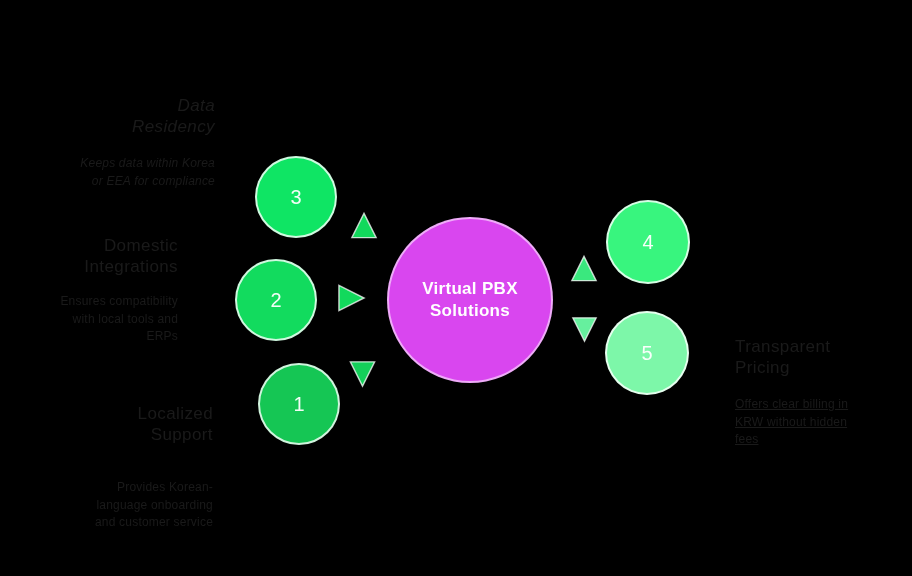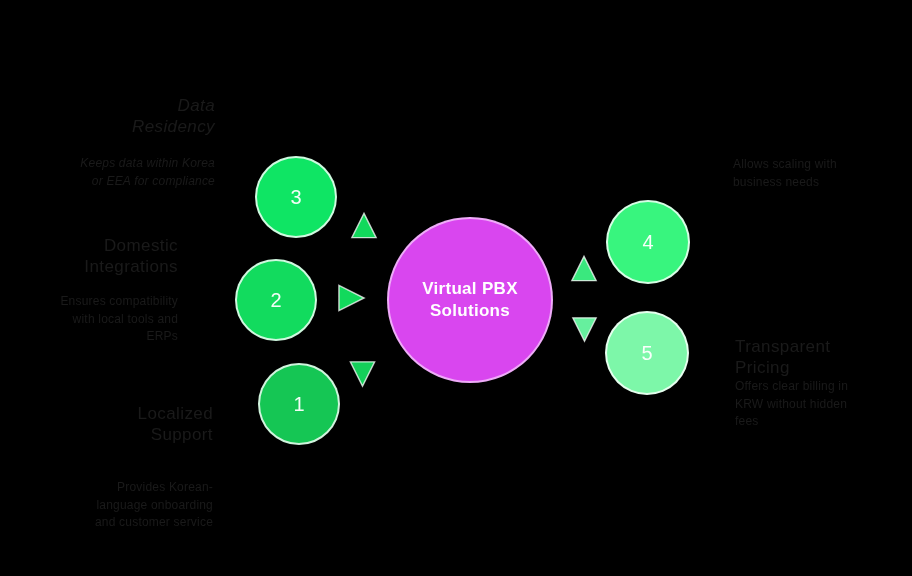--- a/index.html
+++ b/index.html
@@ -27,21 +27,21 @@
   .b1{right:699px;top:383px;width:200px;}
   .b1 .f-title{width:100px;margin-top:20px;}
   .b1 .f-desc{width:122px;margin-top:34px;text-align:right;}
   
   .b4{left:733px;top:140px;width:160px;}
   .b4 .f-title{width:150px;}
   .b4 .f-desc{width:120px;margin-top:16px;}
   
   .b5{left:735px;top:336px;width:160px;}
   .b5 .f-title{width:130px;}
-  .b5 .f-desc{width:132px;}
+  .b5 .f-desc{width:132px;margin-top:18px;text-decoration:underline;}
   
   .circle{
     position:absolute;border-radius:50%;box-sizing:border-box;
     border:2px solid rgba(255,255,255,0.8);
     display:flex;align-items:center;justify-content:center;
     color:rgba(255,255,255,0.95);
   }
   .num{font-size:20px;font-weight:400;}
   .c3{left:255px;top:156px;width:82px;height:82px;}
   .c2{left:235px;top:259px;width:82px;height:82px;}
@@ -78,21 +78,20 @@
     <div class="f-title">Domestic Integrations</div>
     <div class="f-desc">Ensures compatibility with local tools and ERPs</div>
   </div>
 
   <div class="block left b1" style="color: rgb(26, 26, 26);">
     <div class="f-title">Localized Support</div>
     <div class="f-desc">Provides Korean-language onboarding and customer service</div>
   </div>
 
   <div class="block right b4" style="color: rgb(26, 26, 26);">
-    <div class="f-desc">Allows scaling with business needs</div>
   </div>
 
   <div class="block right b5" style="color: rgb(26, 26, 26);">
     <div class="f-title">Transparent Pricing</div>
     <div class="f-desc">Offers clear billing in KRW without hidden fees</div>
   </div>
 
   <div class="circle c3" style="background-color: rgb(15, 229, 100);">
     <span class="num">3</span>
   </div>

